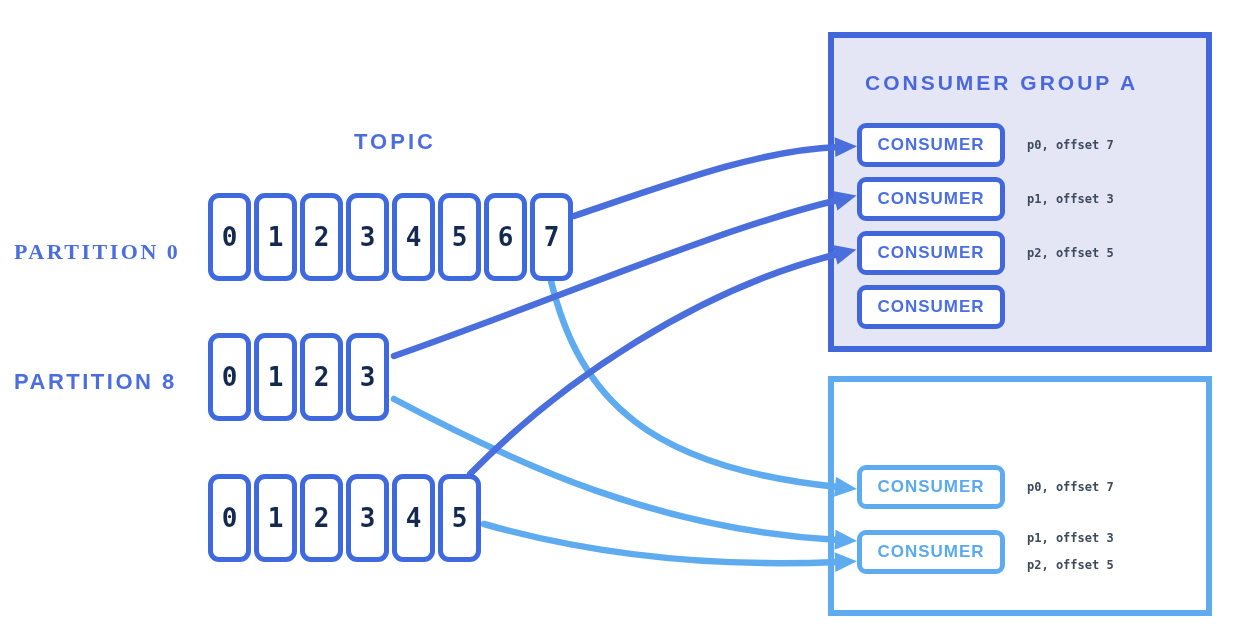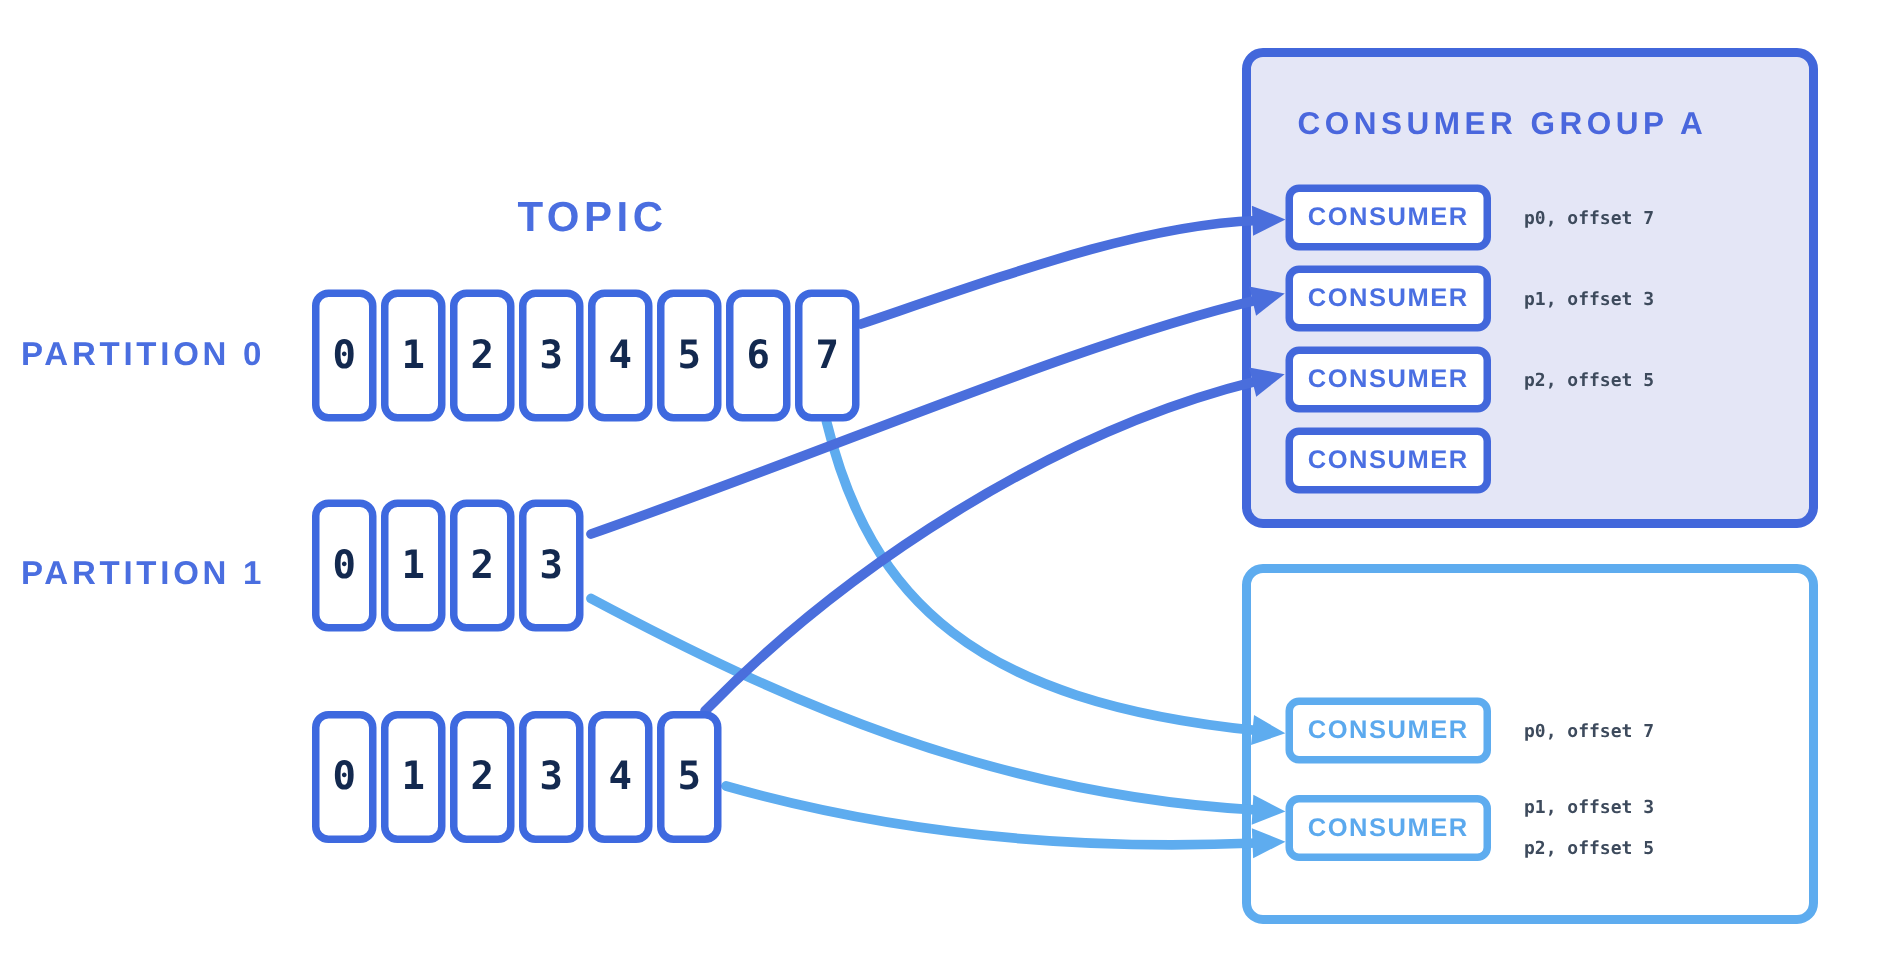--- a/index.html
+++ b/index.html
@@ -3,50 +3,50 @@
 <meta charset="utf-8">
 <style>
   html,body { margin:0; padding:0; background:#ffffff; }
   .stage {
     position:relative; width:1252px; height:642px; background:#ffffff;
     font-family:"Liberation Sans", sans-serif; overflow:hidden;
   }
   
   .topic-label {
     position:absolute; left:330px; top:129px; width:130px; text-align:center;
-    font-size:28px; font-weight:bold; letter-spacing:3px; color:#4A6EE0; z-index:3;
+    font-size:22px; font-weight:bold; letter-spacing:3px; color:#4A6EE0; z-index:3;
   }
   .partition-label {
     position:absolute; left:14px; font-size:22px; font-weight:bold;
     letter-spacing:2.5px; color:#4A6EE0; z-index:3; white-space:nowrap;
   }
-  .pl-0 { top:223px; } .pl-1 { top:369px; } .pl-2 { top:510px; }
+  .pl-0 { top:239px;font-family:Liberation Serif, serif; } .pl-1 { top:369px; } .pl-2 { top:510px; }
   
   .cells { position:absolute; left:208px; display:flex; gap:3px; z-index:3; }
   .cells-0 { top:193px; } .cells-1 { top:333px; } .cells-2 { top:474px; }
   .cell {
     box-sizing:border-box; width:43px; height:88px; background:#ffffff;
     border:5px solid #3E69DF; border-radius:11px;
     display:flex; align-items:center; justify-content:center;
     font-family:"DejaVu Sans Mono", monospace; font-weight:bold;
     font-size:26px; color:#13294F;
   }
   
-  .group { position:absolute; left:828px; width:384px; box-sizing:border-box; border-radius:14px; z-index:1; }
+  .group { position:absolute; left:828px; width:384px; box-sizing:border-box; border-radius:0; z-index:1; }
   .group-a { top:32px;  height:320px; border:6px solid #4267DB; background:#E4E6F6; }
   .group-b { top:376px; height:240px; border:6px solid #5EACEF; background:#ffffff; }
   .group-title { position:absolute; left:31px; font-size:21px; font-weight:bold; letter-spacing:3px; white-space:nowrap; }
   .group-a .group-title { top:33px; color:#4A67DD; }
   .group-b .group-title { top:31px; color:#55A9EE; }
   .consumer-list { position:absolute; left:23px; display:flex; flex-direction:column; }
   .group-a .consumer-list { top:85px; gap:10px; }
   .group-b .consumer-list { top:83px; gap:21px; }
   .consumer-row { display:flex; align-items:center; height:44px; }
   .consumer-box {
-    box-sizing:border-box; width:137px; height:44px; border-radius:9px; background:#ffffff;
+    box-sizing:border-box; width:148px; height:44px; border-radius:9px; background:#ffffff;
     display:flex; align-items:center; justify-content:center;
     font-size:17px; font-weight:bold; letter-spacing:1px; flex:none;
   }
   .group-a .consumer-box { border:5px solid #4267DB; color:#4A6FE2; }
   .group-b .consumer-box { border:5px solid #5EACEF; color:#5BA9EE; }
   .offsets {
     margin-left:22px; font-family:"DejaVu Sans Mono", monospace; font-weight:bold;
     font-size:12px; line-height:27px; color:#3D4A5C; white-space:nowrap;
   }
   
@@ -72,21 +72,21 @@
       <path stroke="#5EACEF" marker-end="url(#arrow-light)" d="M 484,524 C 600,557 720,567 838,562"></path>
       <path stroke="#4A6EDC" marker-end="url(#arrow-dark)" d="M 574,216 C 680,180 762,150 838,147"></path>
       <path stroke="#4A6EDC" marker-end="url(#arrow-dark)" d="M 394,356 C 560,298 720,228 838,200"></path>
       <path stroke="#4A6EDC" marker-end="url(#arrow-dark)" d="M 470,474 C 562,380 700,288 838,254"></path>
     </g>
   </svg>
 
   <div class="topic-label">TOPIC</div>
 
   <div class="partition-label pl-0">PARTITION 0</div>
-  <div class="partition-label pl-1">PARTITION 1</div>
+  <div class="partition-label pl-1">PARTITION 8</div>
 
   <div class="cells cells-0">
       <div class="cell">0</div>
       <div class="cell">1</div>
       <div class="cell">2</div>
       <div class="cell">3</div>
       <div class="cell">4</div>
       <div class="cell">5</div>
       <div class="cell">6</div>
       <div class="cell">7</div>

